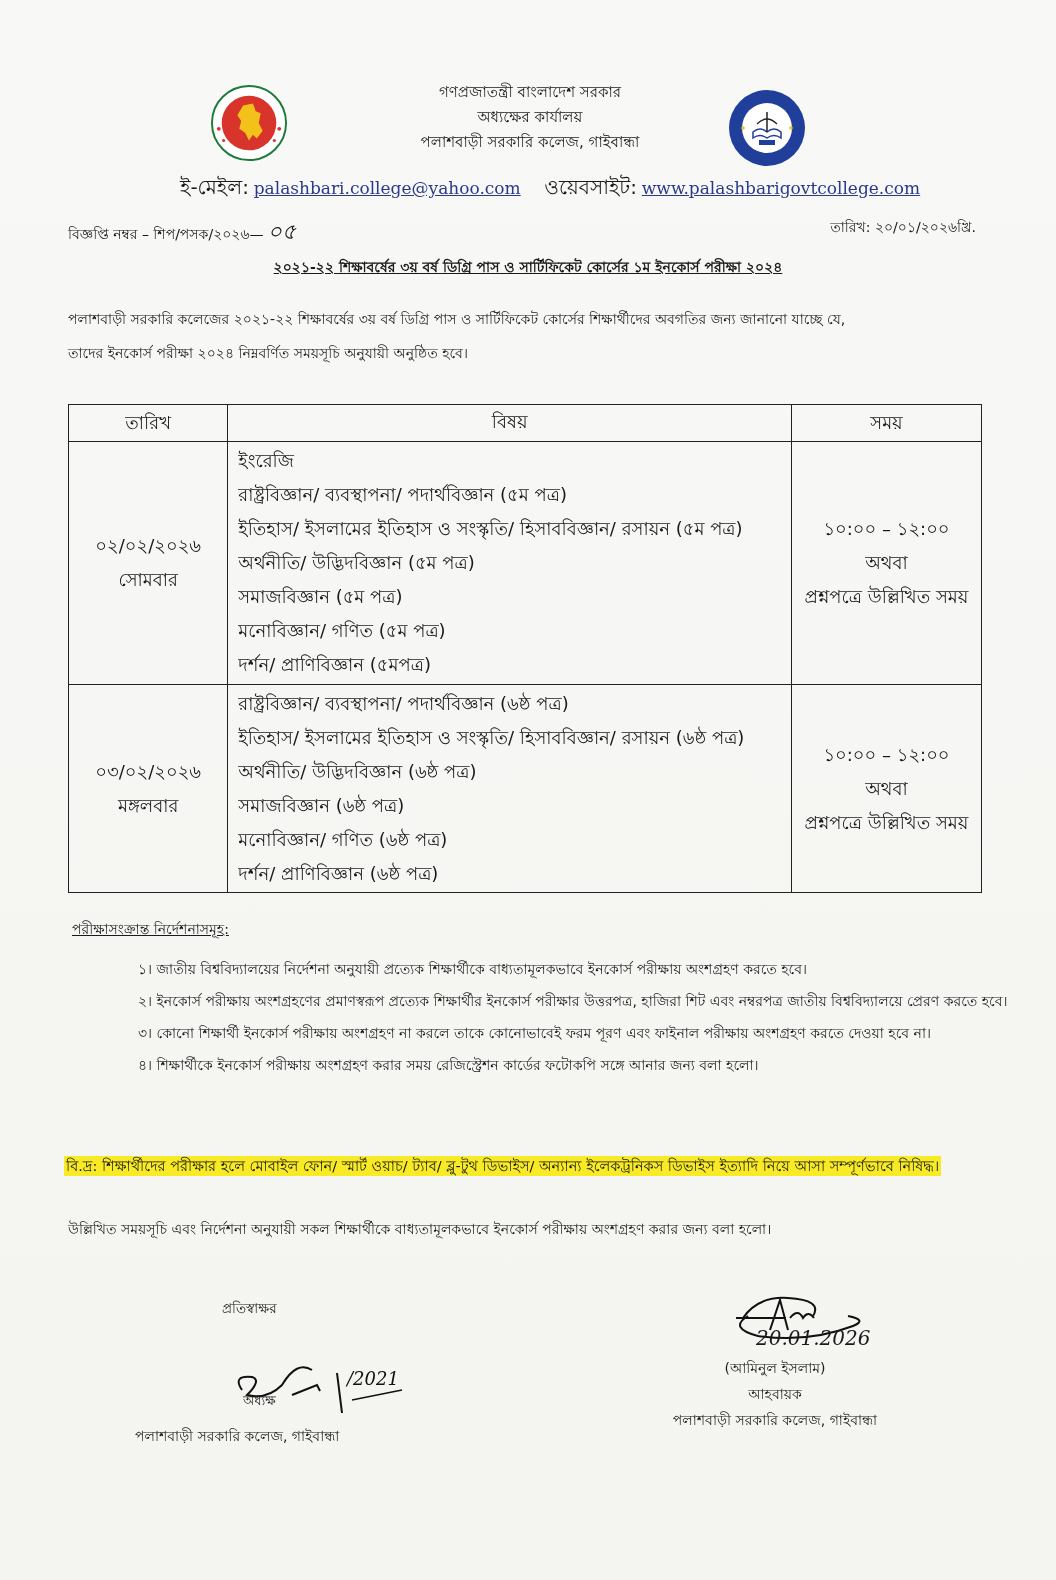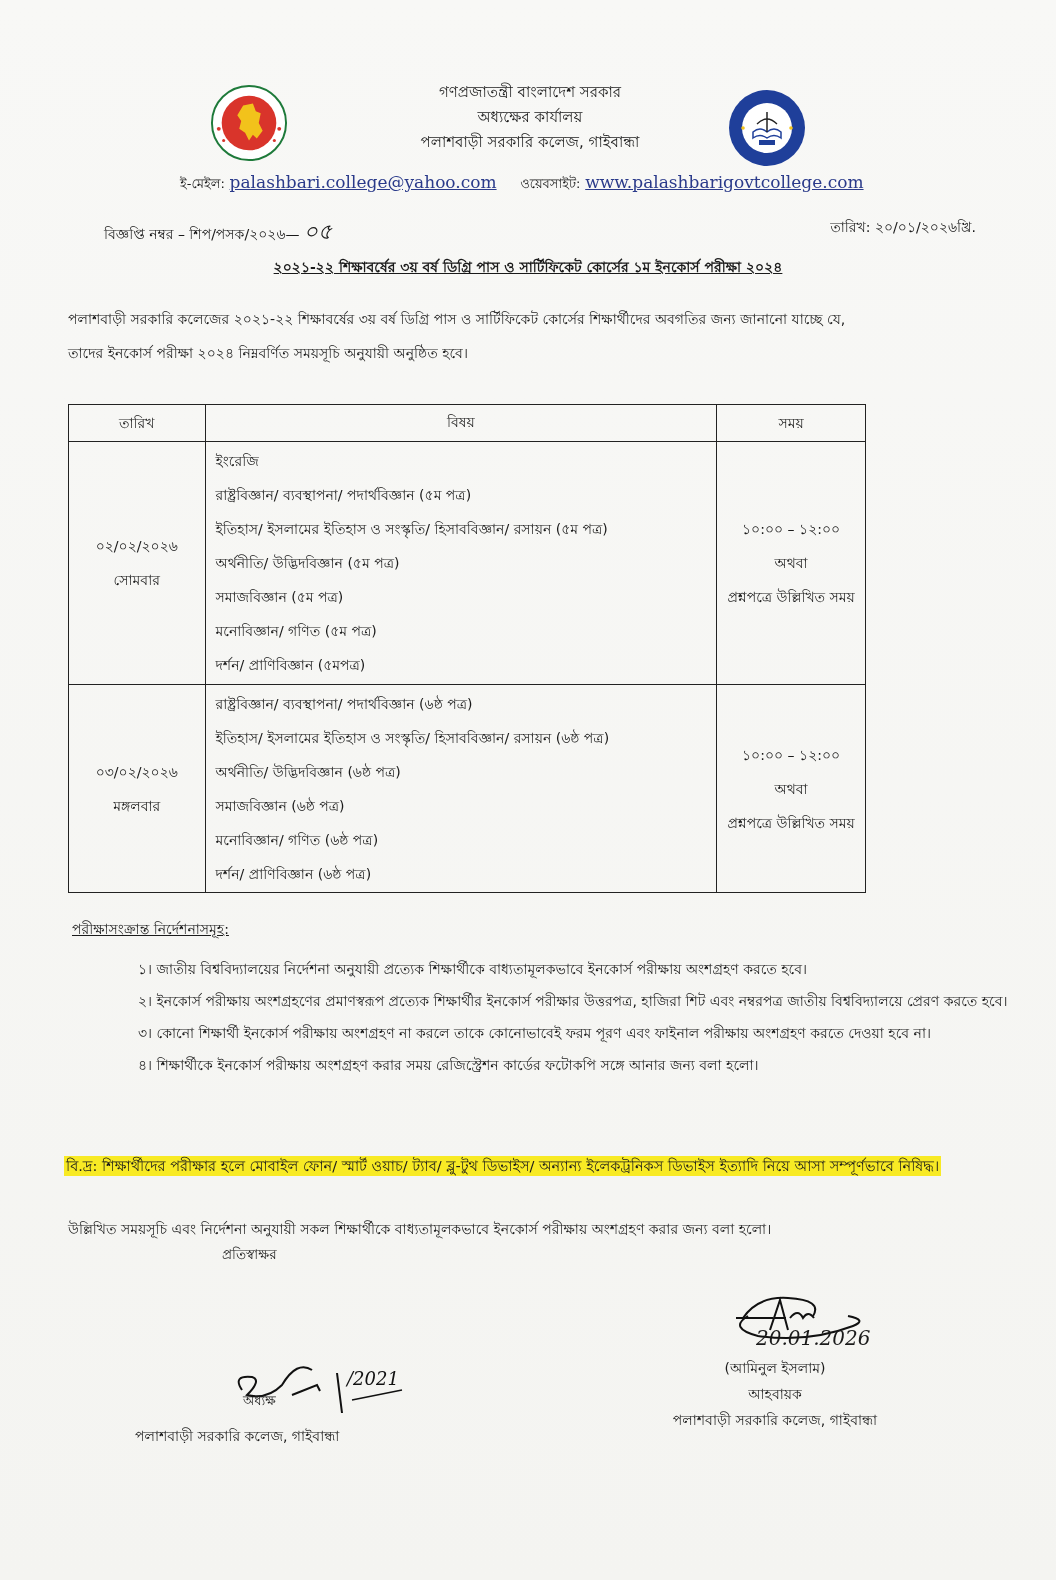--- a/index.html
+++ b/index.html
@@ -16,37 +16,37 @@
     background: linear-gradient(180deg, #f8f8f6 0%, #f4f4f1 100%);
   }
   .abs { position: absolute; }
   .center { text-align: center; }
 
   
   .logo-left { left: 210px; top: 84px; width: 78px; height: 78px; }
   .logo-right { left: 727px; top: 88px; width: 80px; height: 80px; }
   .head-lines { left: 340px; top: 80px; width: 380px; text-align: center; font-size: 15px; line-height: 25px; }
   .contact { left: 180px; top: 172px; width: 760px; font-size: 15px; white-space: nowrap; }
-  .contact .lbl { font-size: 13px; }
+  .contact .lbl { font-size: 20px; }
   .contact a { color: #2a3a8a; text-decoration: underline; font-family: "DejaVu Serif", serif; font-size: 17px; }
   .contact .gap { display: inline-block; width: 14px; }
 
-  .notice-no { left: 68px; top: 214px; font-size: 14px; margin-left: 36px; }
+  .notice-no { left: 68px; top: 214px; font-size: 14px; }
   .notice-no .hand { font-family: "DejaVu Serif", serif; font-size: 22px; font-style: italic; margin-left: 4px; }
   .date { right: 80px; top: 216px; font-size: 14px; }
 
   .title { left: 0; width: 1056px; top: 256px; font-size: 14px; font-weight: bold; }
   .title span { text-decoration: underline; }
 
   .intro { left: 68px; top: 302px; width: 935px; font-size: 14px; line-height: 34px; }
 
   
   table.sched {
-    position: absolute; left: 68px; top: 404px; width: 798px;
-    border-collapse: collapse; font-size: 14px;
+    position: absolute; left: 68px; top: 404px; width: 914px;
+    border-collapse: collapse; font-size: 18px;
   }
   table.sched th, table.sched td { border: 1.5px solid #222; vertical-align: middle; }
   table.sched th { height: 33px; font-weight: normal; }
   .c-date { width: 160px; text-align: center; line-height: 34px; }
   .c-subj { width: 556px; padding: 0 0 0 10px; }
   .c-time { width: 196px; text-align: center; line-height: 34px; }
   .subj-line { height: 34px; line-height: 34px; white-space: nowrap; }
   .row1 td { height: 240px; }
   .row2 td { height: 205px; }
 
@@ -54,21 +54,21 @@
   .instr-title { left: 72px; top: 918px; font-size: 14px; font-weight: normal; text-decoration: underline; }
   .instr { left: 68px; top: 953px; width: 945px; font-size: 14px; line-height: 32px; }
   .instr .item { padding-left: 70px; }
 
   .nb { left: 64px; top: 1151px; width: 950px; font-size: 14.5px; line-height: 30px; }
   .nb mark { background: #f8ea24; color: #1a1a1a; padding: 2px 2px; }
 
   .closing { left: 68px; top: 1218px; width: 945px; font-size: 14px; }
 
   
-  .counter-label { left: 222px; top: 1244px; font-size: 13.5px; }
+  .counter-label { left: 222px; top: 1298px; font-size: 13.5px; }
   .sig-left { left: 222px; top: 1355px; width: 200px; height: 60px; }
   .sig-left-title { left: 243px; top: 1391px; font-size: 13px; }
   .sig-left-org { left: 135px; top: 1425px; font-size: 14px; }
 
   .sig-right { left: 718px; top: 1288px; width: 160px; height: 68px; }
   .sig-right-date { left: 756px; top: 1326px; font-family: "DejaVu Serif", serif; font-size: 20px; font-style: italic; }
   .sig-right-block { left: 600px; top: 1355px; width: 350px; text-align: center; font-size: 14px; line-height: 26px; }
 </style>
 </head>
 <body>

